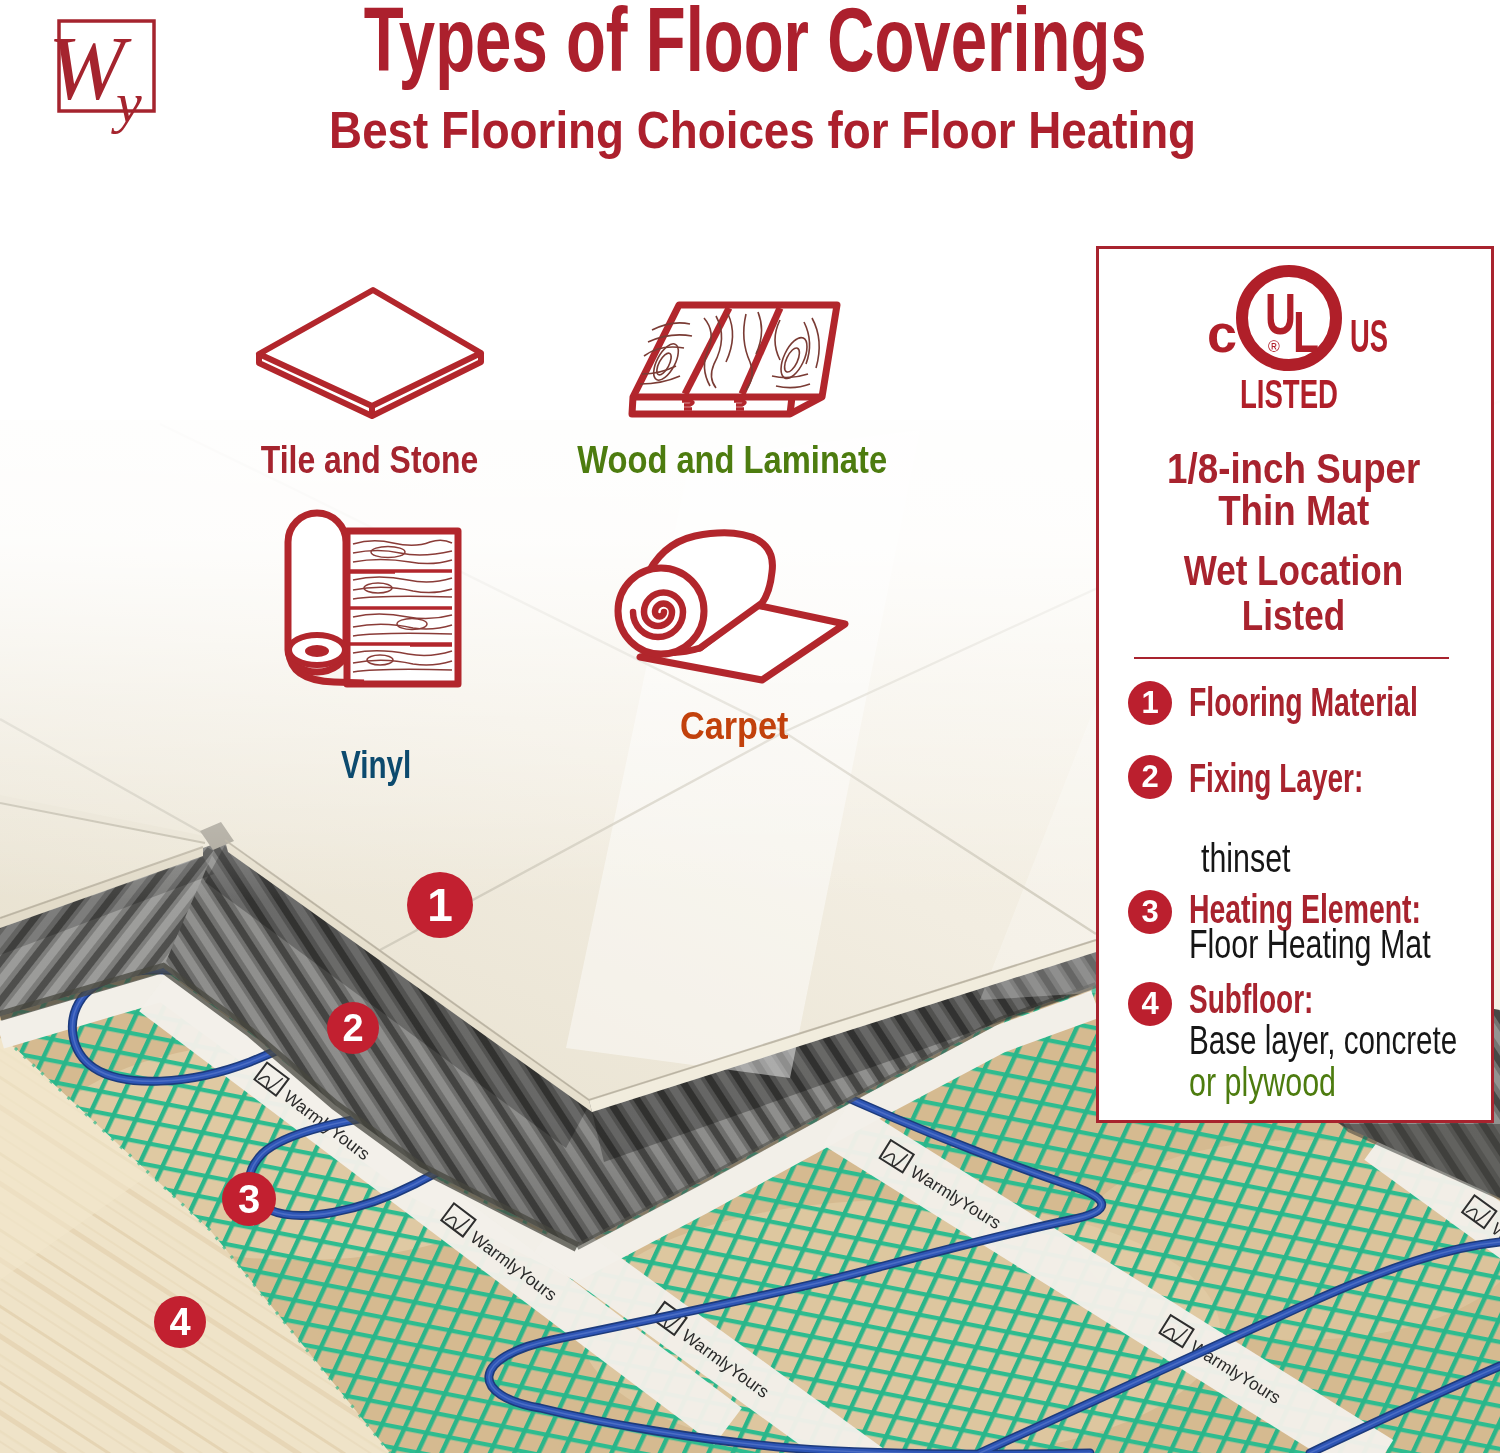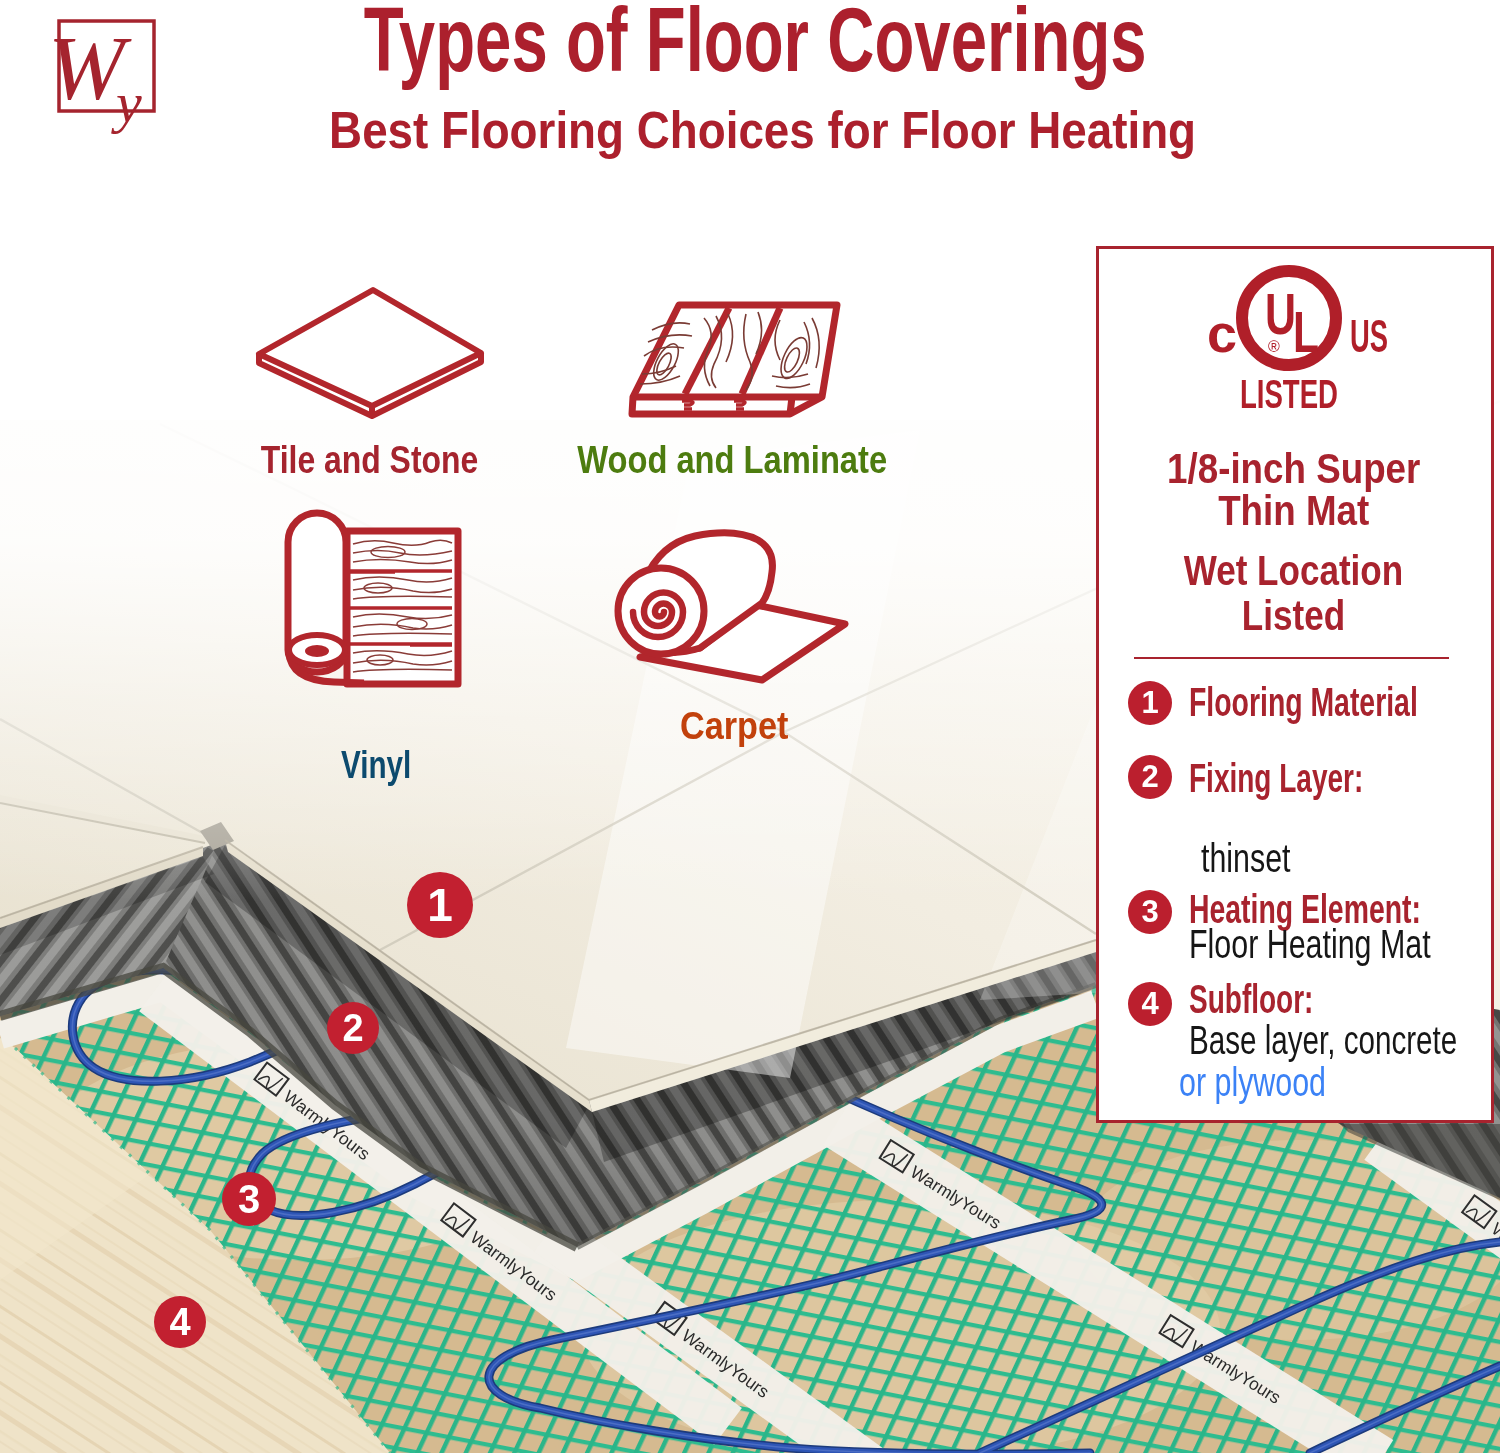--- a/index.html
+++ b/index.html
@@ -298,16 +298,16 @@
   <div class="abs" style="left:90px;top:433px;color:#A8232E;font-weight:bold;"><span class="sx" id="pi1" style="font-size:40px;line-height:40px;transform:scaleX(0.71);transform-origin:left center;">Flooring Material</span></div>
   <div class="abs" style="left:29px;top:506px;width:44px;height:44px;border-radius:50%;background:#BB1F2E;color:#fff;text-align:center;line-height:44px;font-weight:bold;font-size:31px;">2</div>
   <div class="abs" style="left:90px;top:509px;color:#A8232E;font-weight:bold;"><span class="sx" id="pi2" style="font-size:40px;line-height:40px;transform:scaleX(0.70);transform-origin:left center;">Fixing Layer:</span></div>
   <div class="abs" style="left:90px;top:589px;color:#161616;margin-left:12px;"><span class="sx" id="pb2b" style="font-size:40px;line-height:40px;transform:scaleX(0.76);transform-origin:left center;">thinset</span></div>
   <div class="abs" style="left:29px;top:641px;width:44px;height:44px;border-radius:50%;background:#BB1F2E;color:#fff;text-align:center;line-height:44px;font-weight:bold;font-size:31px;">3</div>
   <div class="abs" style="left:90px;top:640px;color:#A8232E;font-weight:bold;"><span class="sx" id="pi3" style="font-size:40px;line-height:40px;transform:scaleX(0.71);transform-origin:left center;">Heating Element:</span></div>
   <div class="abs" style="left:90px;top:675px;color:#161616;"><span class="sx" id="pb3a" style="font-size:40px;line-height:40px;transform:scaleX(0.76);transform-origin:left center;">Floor Heating Mat</span></div>
   <div class="abs" style="left:29px;top:733px;width:44px;height:44px;border-radius:50%;background:#BB1F2E;color:#fff;text-align:center;line-height:44px;font-weight:bold;font-size:31px;">4</div>
   <div class="abs" style="left:90px;top:730px;color:#A8232E;font-weight:bold;"><span class="sx" id="pi4" style="font-size:40px;line-height:40px;transform:scaleX(0.70);transform-origin:left center;">Subfloor:</span></div>
   <div class="abs" style="left:90px;top:771px;color:#161616;"><span class="sx" id="pb4a" style="font-size:40px;line-height:40px;transform:scaleX(0.74);transform-origin:left center;">Base layer, concrete</span></div>
-  <div class="abs" style="left:80px;top:813px;color:#3b82f6;"><span class="sx" id="pb4b" style="font-size:40px;line-height:40px;transform:scaleX(0.76);transform-origin:left center;">or plywood</span></div>
+  <div class="abs" style="left:90px;top:813px;color:#4d7c0f;"><span class="sx" id="pb4b" style="font-size:40px;line-height:40px;transform:scaleX(0.76);transform-origin:left center;">or plywood</span></div>
 </div>
 
 </div>
 
 </body></html>

